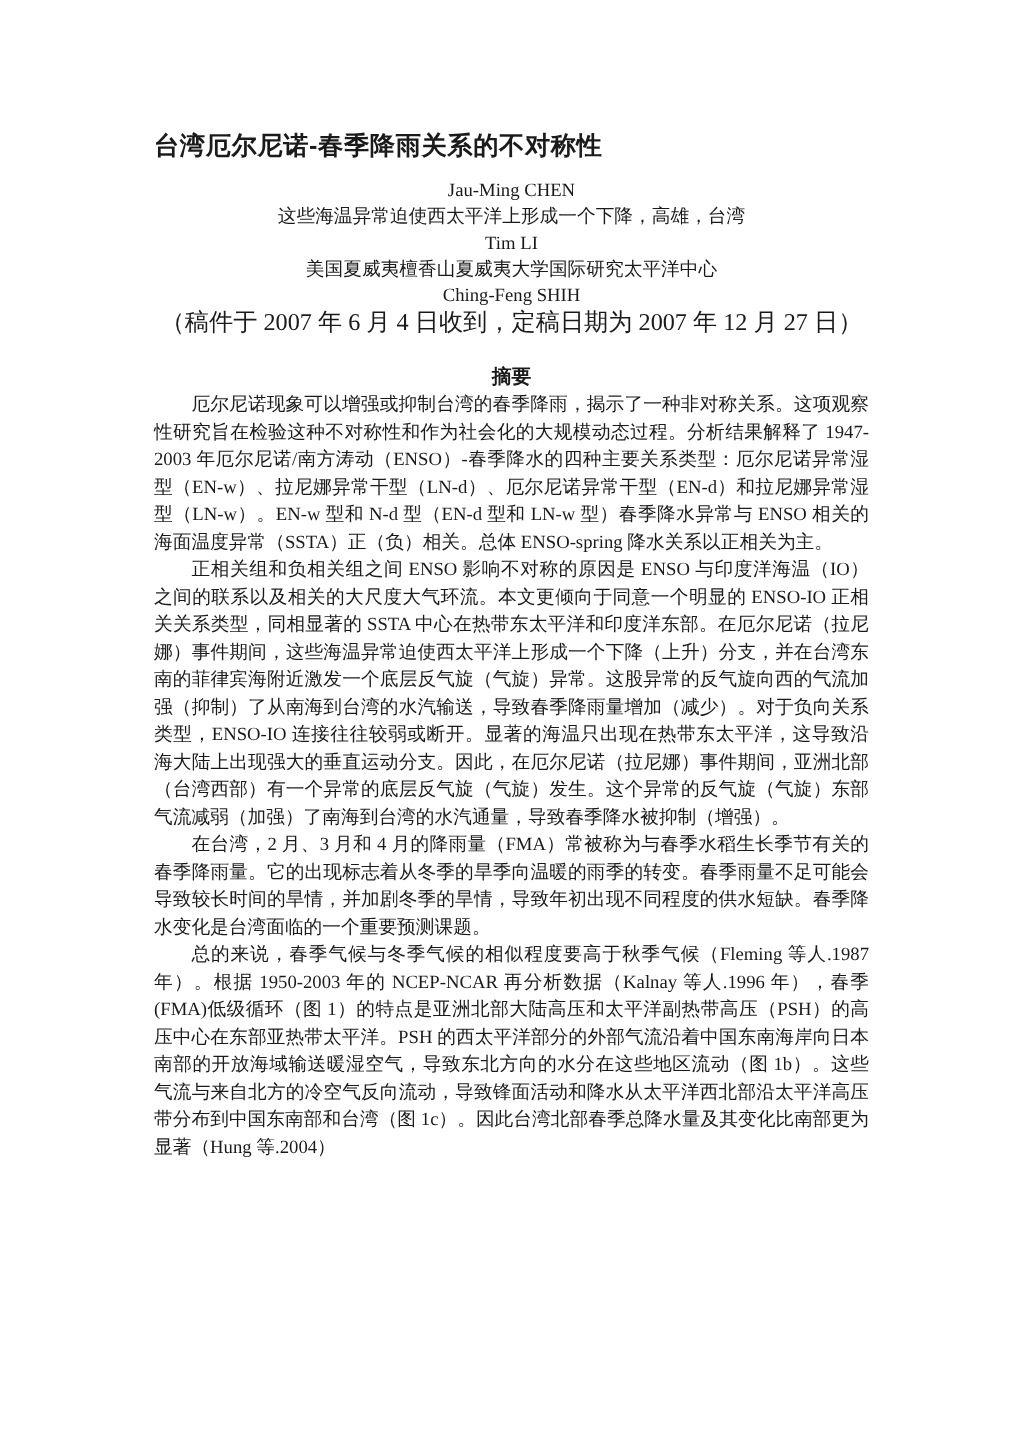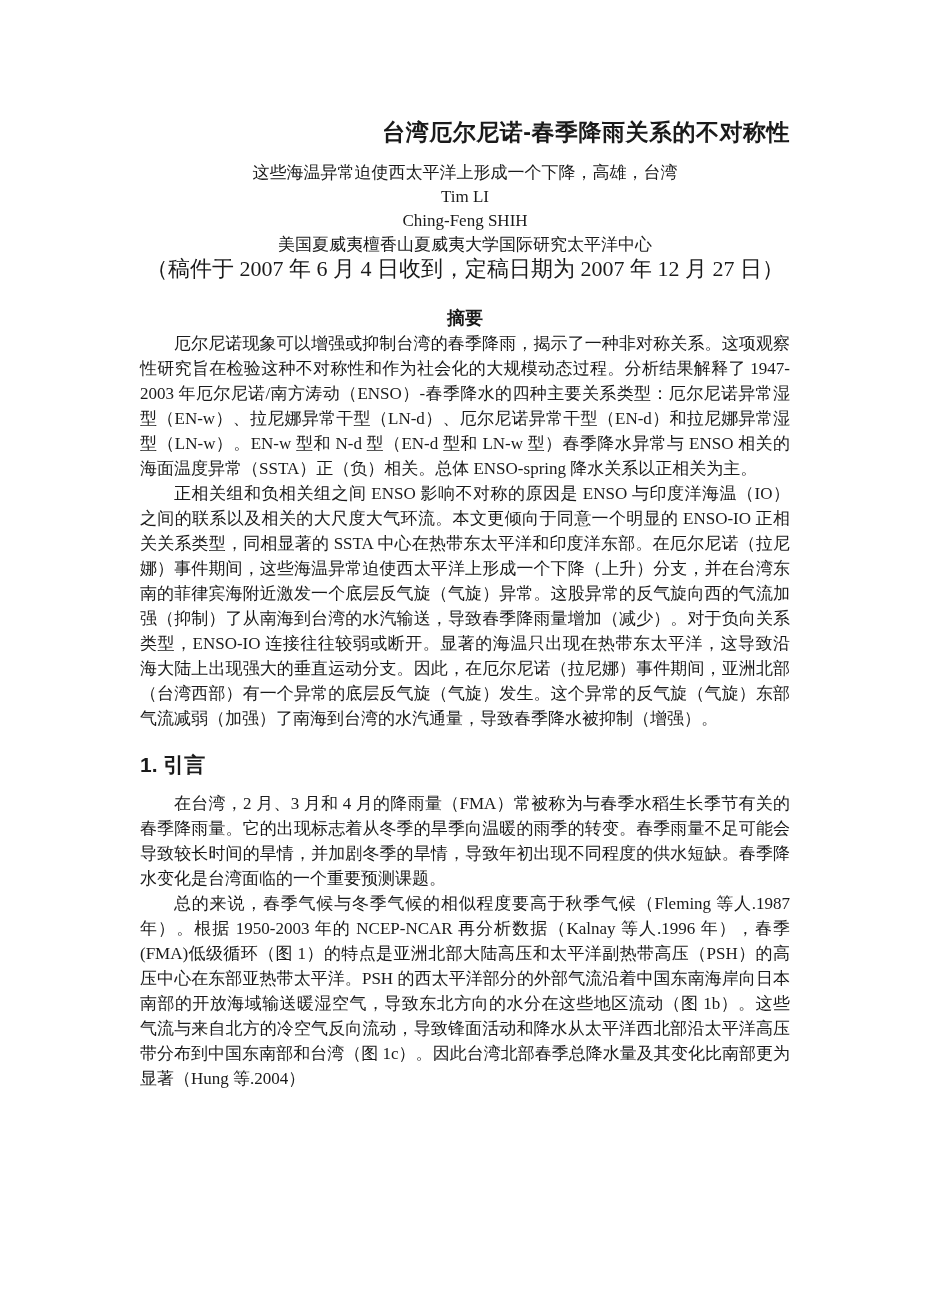--- a/index.html
+++ b/index.html
@@ -17,21 +17,21 @@
     font-family: "Liberation Serif", "DejaVu Serif", serif;
     color: #1a1a1a;
     overflow: hidden;
   }
   .paper-title {
     margin: 0;
     font-family: "Liberation Sans", "DejaVu Sans", sans-serif;
     font-size: 23px;
     font-weight: bold;
     line-height: 32px;
-    text-align: right;
+    text-align: left;
     letter-spacing: 0.5px;
   }
   .author-block {
     margin-top: 13px;
   }
   .author-line {
     font-size: 17px;
     line-height: 24px;
     text-align: center;
   }
@@ -66,30 +66,30 @@
   }
 </style>
 </head>
 <body>
 
 <div class="page">
 
   <h1 class="paper-title">台湾厄尔尼诺-春季降雨关系的不对称性</h1>
 
   <div class="author-block">
+    <div class="author-line">Jau-Ming CHEN</div>
     <div class="author-line">这些海温异常迫使西太平洋上形成一个下降，高雄，台湾</div>
     <div class="author-line">Tim LI</div>
+    <div class="author-line">美国夏威夷檀香山夏威夷大学国际研究太平洋中心</div>
     <div class="author-line">Ching-Feng SHIH</div>
-    <div class="author-line">美国夏威夷檀香山夏威夷大学国际研究太平洋中心</div>
     <div class="dates-line">（稿件于 2007 年 6 月 4 日收到，定稿日期为 2007 年 12 月 27 日）</div>
   </div>
 
   <h2 class="abstract-heading">摘要</h2>
 
   <p class="body-paragraph">厄尔尼诺现象可以增强或抑制台湾的春季降雨，揭示了一种非对称关系。这项观察性研究旨在检验这种不对称性和作为社会化的大规模动态过程。分析结果解释了 1947-2003 年厄尔尼诺/南方涛动（ENSO）-春季降水的四种主要关系类型：厄尔尼诺异常湿型（EN-w）、拉尼娜异常干型（LN-d）、厄尔尼诺异常干型（EN-d）和拉尼娜异常湿型（LN-w）。EN-w 型和 N-d 型（EN-d 型和 LN-w 型）春季降水异常与 ENSO 相关的海面温度异常（SSTA）正（负）相关。总体 ENSO-spring 降水关系以正相关为主。</p>
   <p class="body-paragraph">正相关组和负相关组之间 ENSO 影响不对称的原因是 ENSO 与印度洋海温（IO）之间的联系以及相关的大尺度大气环流。本文更倾向于同意一个明显的 ENSO-IO 正相关关系类型，同相显著的 SSTA 中心在热带东太平洋和印度洋东部。在厄尔尼诺（拉尼娜）事件期间，这些海温异常迫使西太平洋上形成一个下降（上升）分支，并在台湾东南的菲律宾海附近激发一个底层反气旋（气旋）异常。这股异常的反气旋向西的气流加强（抑制）了从南海到台湾的水汽输送，导致春季降雨量增加（减少）。对于负向关系类型，ENSO-IO 连接往往较弱或断开。显著的海温只出现在热带东太平洋，这导致沿海大陆上出现强大的垂直运动分支。因此，在厄尔尼诺（拉尼娜）事件期间，亚洲北部（台湾西部）有一个异常的底层反气旋（气旋）发生。这个异常的反气旋（气旋）东部气流减弱（加强）了南海到台湾的水汽通量，导致春季降水被抑制（增强）。</p>
 
-  <h2 class="section-heading">1. 引言</h2>
 
   <p class="body-paragraph">在台湾，2 月、3 月和 4 月的降雨量（FMA）常被称为与春季水稻生长季节有关的春季降雨量。它的出现标志着从冬季的旱季向温暖的雨季的转变。春季雨量不足可能会导致较长时间的旱情，并加剧冬季的旱情，导致年初出现不同程度的供水短缺。春季降水变化是台湾面临的一个重要预测课题。</p>
   <p class="body-paragraph">总的来说，春季气候与冬季气候的相似程度要高于秋季气候（Fleming 等人.1987 年）。根据 1950-2003 年的 NCEP-NCAR 再分析数据（Kalnay 等人.1996 年），春季(FMA)低级循环（图 1）的特点是亚洲北部大陆高压和太平洋副热带高压（PSH）的高压中心在东部亚热带太平洋。PSH 的西太平洋部分的外部气流沿着中国东南海岸向日本南部的开放海域输送暖湿空气，导致东北方向的水分在这些地区流动（图 1b）。这些气流与来自北方的冷空气反向流动，导致锋面活动和降水从太平洋西北部沿太平洋高压带分布到中国东南部和台湾（图 1c）。因此台湾北部春季总降水量及其变化比南部更为显著（Hung 等.2004）</p>
 
 </div>
 
 </body></html>

